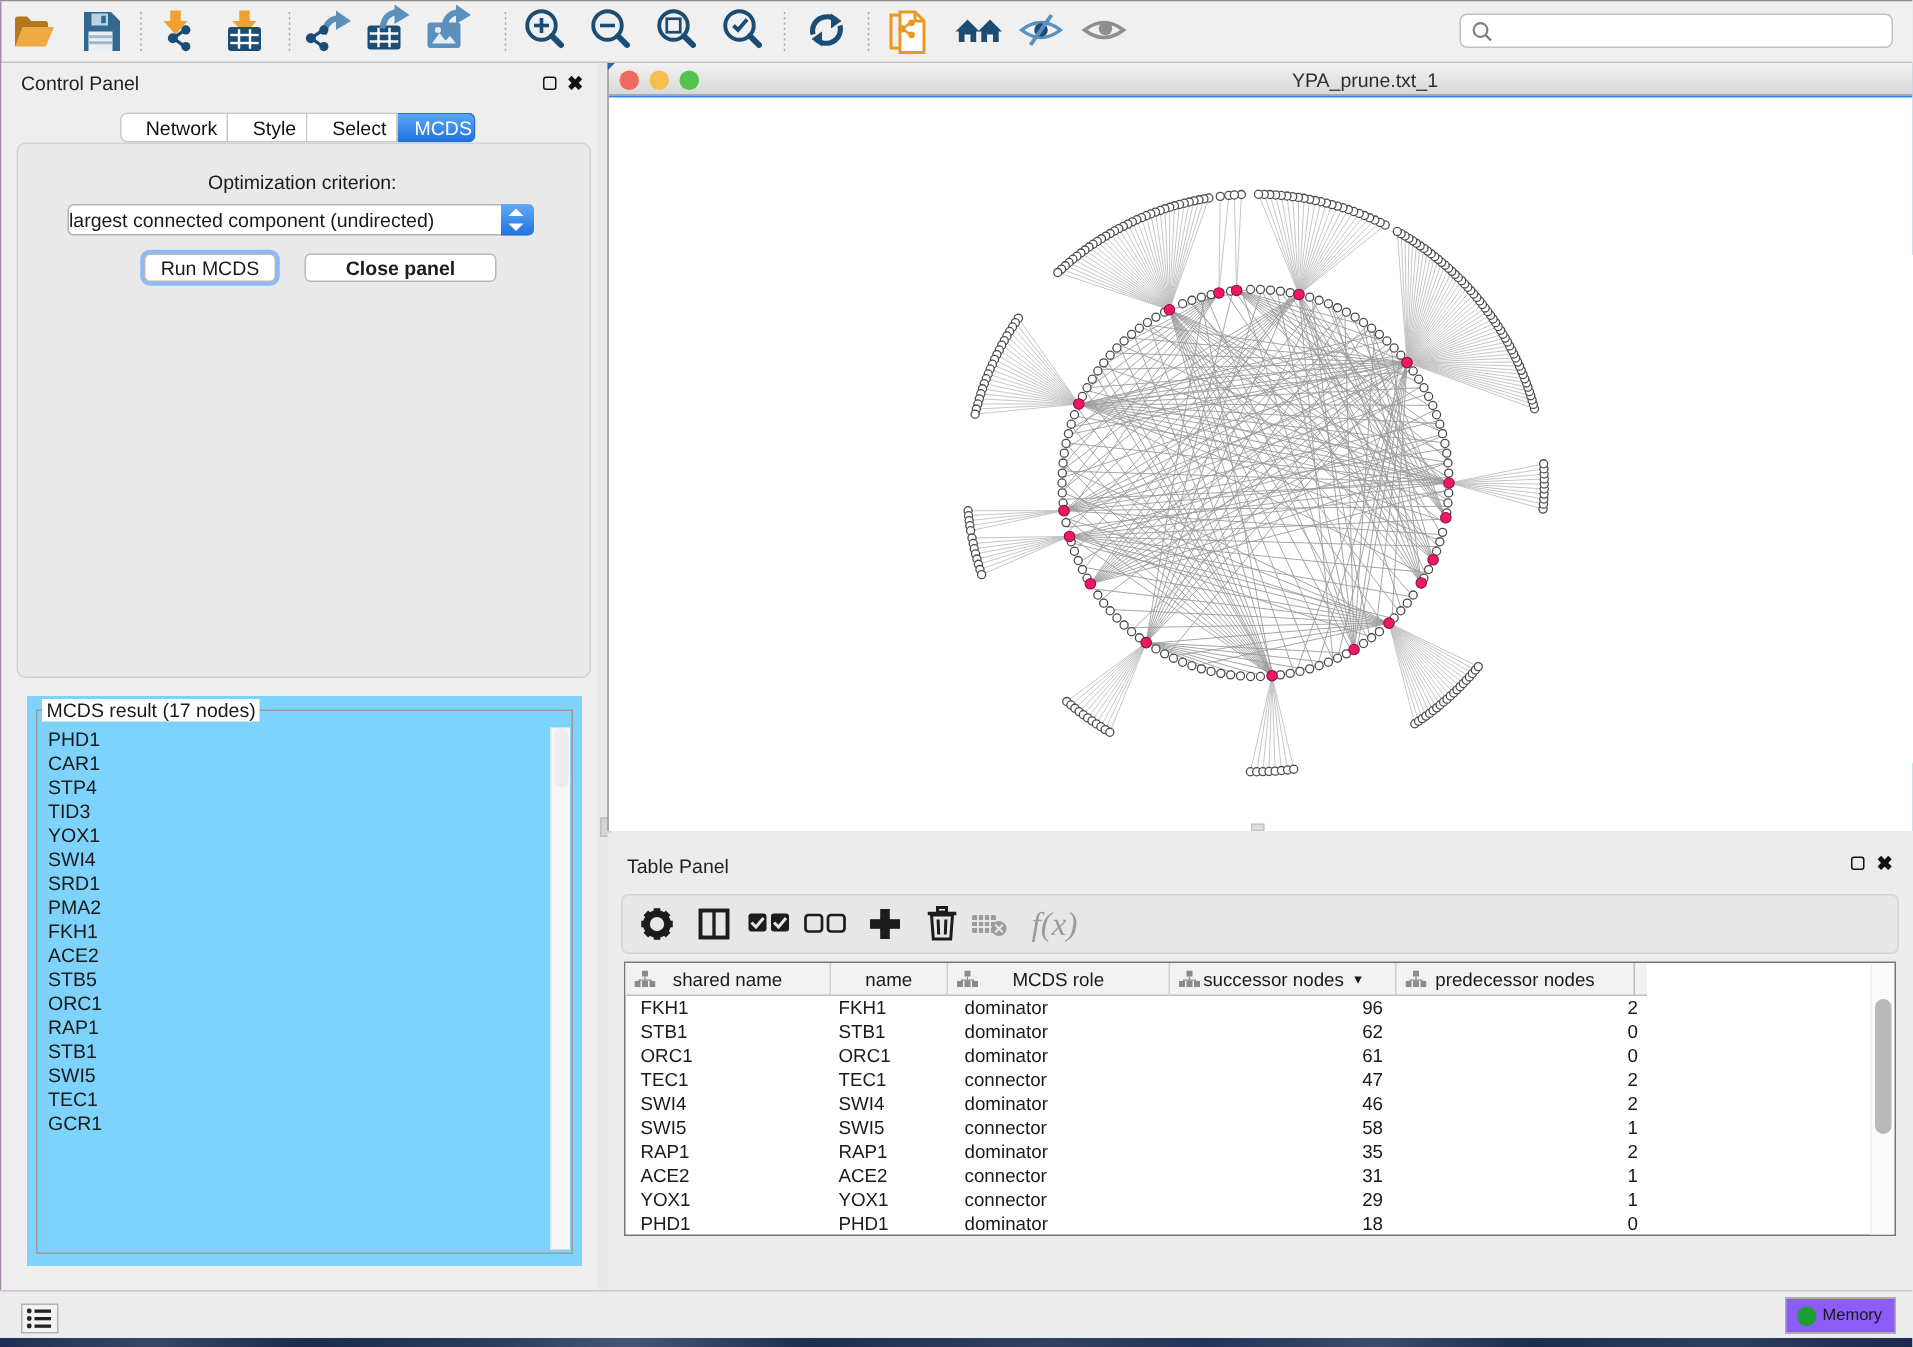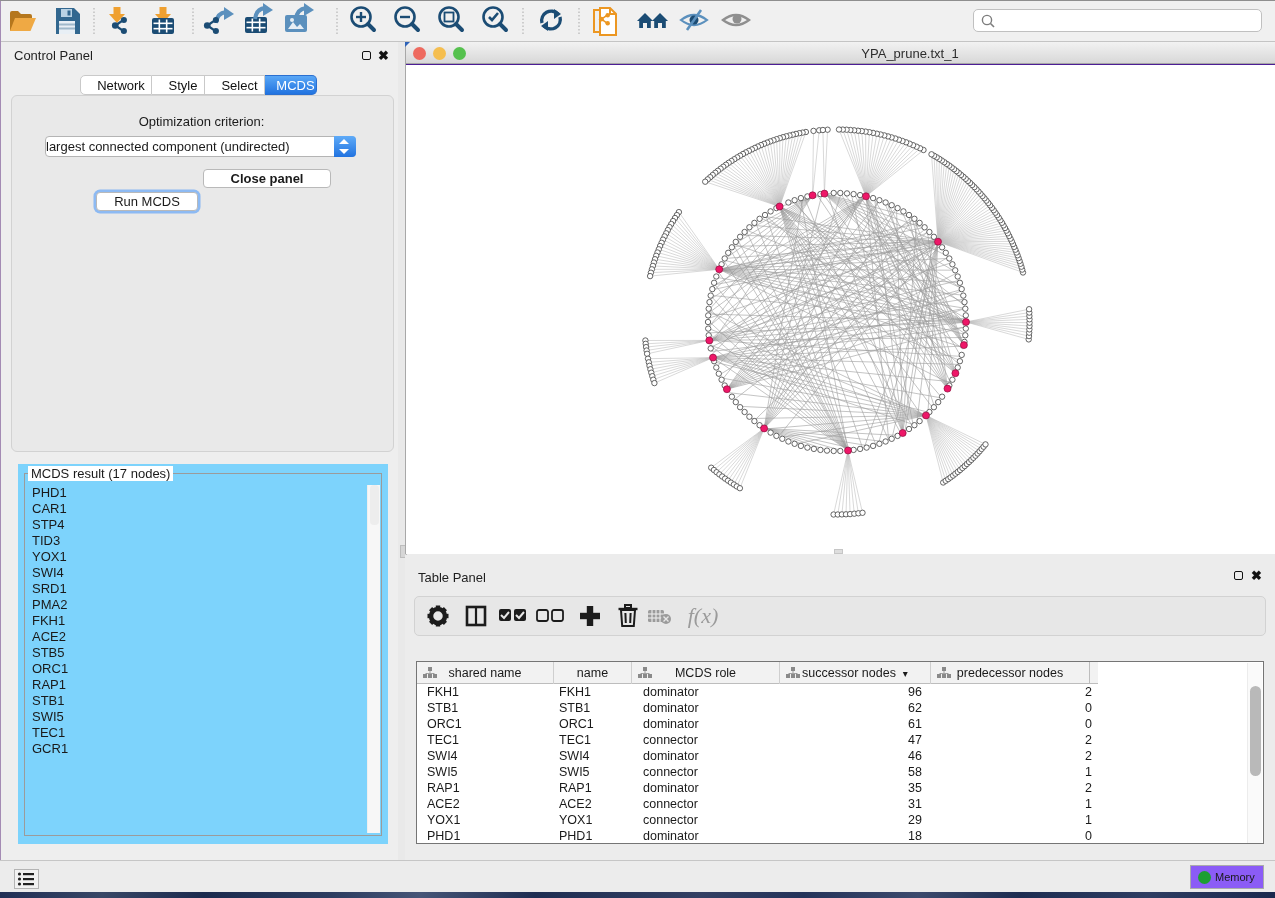--- a/index.html
+++ b/index.html
@@ -33,43 +33,43 @@
 .tab.active { background:linear-gradient(#59a7f6,#2173e0); color:#fff; border-color:#2a6fd0; }
 
 #optlabel { position:absolute; left:0; top:114px; width:403px; text-align:center; font-size:13px; }
 #cbox { position:absolute; left:45px; top:136px; width:311px; height:21px; background:#fff; border:1px solid #b4b4b4; border-radius:4px; font-size:13px; }
 #cbox .txt { position:absolute; left:0; right:22px; top:2px; text-align:left; }
 #cbox .step { position:absolute; right:-1px; top:-1px; width:22px; height:21px; background:linear-gradient(#5fabf8,#2173e0); border-radius:0 4px 4px 0; }
 .chev { position:absolute; left:5px; width:0; height:0; border-left:5px solid transparent; border-right:5px solid transparent; }
 .chev.up { top:3px; border-bottom:5px solid #fff; }
 .chev.dn { bottom:3px; border-top:5px solid #fff; }
 .btn { position:absolute; height:19px; background:#fff; border:1px solid #b9b9b9; border-radius:4px; font-size:13px; text-align:center; line-height:17px; }
-#btn-run { left:96px; top:169px; width:102px; box-shadow:0 0 0 2.5px rgba(110,170,246,.75);margin-top:23px; }
+#btn-run { left:96px; top:169px; width:88px; box-shadow:0 0 0 2.5px rgba(110,170,246,.75); }
 #btn-close { left:203px; top:169px; width:128px;font-weight:bold; }
 
 #mcard { position:absolute; left:18px; top:464px; width:370px; height:380px; background:#7dd3fc;padding-left:32px; }
 #mgroup { position:absolute; left:6px; top:9px; width:358px; height:363px; border:1px solid #9b9b9b; }
 #mlegend { position:absolute; left:3px; top:-8px; background:#fff; padding:0 3px; font-size:13px; white-space:nowrap; }
 #mlist { position:absolute; left:1px; top:11px; width:346px; font-size:13px; line-height:16px; padding-left:6px; }
 #mscroll { position:absolute; right:1px; top:11px; width:13px; height:348px; background:#f7f7f7; border-left:1px solid #efefef; }
 #mthumb { position:absolute; left:2px; top:0px; width:9px; height:40px; background:#ededed; border-radius:4px; }
 
-#netwin { left:405px; top:42px; width:870px; height:512px; background:#4c1d95; border-left:1px solid #a8a8a8; }
+#netwin { left:405px; top:42px; width:870px; height:512px; background:#3b82f6; border-left:1px solid #a8a8a8; }
 #nettitle { position:absolute; left:0; top:0; width:869px; height:22px; background:linear-gradient(#f2f2f2,#d8d8d8); border-bottom:1px solid #a6a6a6; }
 #nettitle .t { position:absolute; left:4px; width:1000px; text-align:center; top:4px; font-size:13px; color:#2d2d2d; }
 .tl { position:absolute; top:47px; width:13px; height:13px; border-radius:50%; }
 #netcanvas { position:absolute; left:0; top:23px; width:869px; height:489px; background:#fff; overflow:hidden; }
 #nethandle { left:834px; top:549px; width:9px; height:5px; background:#dedede; border:1px solid #c6c6c6; }
 
 #tpanel { left:405px; top:555px; width:870px; height:305px; background:#ececec; }
 #tp-title { position:absolute; left:13px; top:15px; }
 #tp-max { left:1234px; top:571px; }
 #tp-close { left:1251px; top:570px; }
 #tp-toolbar { position:absolute; left:9px; top:41px; width:852px; height:40px; background:#e7e7e7; border:1px solid #d2d2d2; border-radius:5px; }
-#ttable { position:absolute; left:11px; top:86px; width:848px; height:183px; background:#fff; border:1px solid #757575;margin-top:20px; }
+#ttable { position:absolute; left:11px; top:86px; width:848px; height:183px; background:#fff; border:1px solid #757575; }
 #thead { position:absolute; left:0; top:0; width:681px; height:22px; background:#f2f2f2; border-bottom:1px solid #bdbdbd; font-size:12.5px; display:flex; }
 .hcol { position:relative; height:22px; border-right:1px solid #cfcfcf; display:flex; align-items:center; justify-content:center; color:#1a1a1a; }
 .hicon { position:absolute; left:6px; top:5px; }
 .trow { position:absolute; left:0; width:830px; height:16px; font-size:12.5px; }
 .c1 { position:absolute; left:10px; }
 .c2 { position:absolute; left:142px; }
 .c3 { position:absolute; left:226px; }
 .c4 { position:absolute; width:100px; left:405px; text-align:right; }
 .c5 { position:absolute; width:100px; left:575px; text-align:right; }
 #tscroll { position:absolute; right:1px; top:1px; width:15px; height:180px; background:#fafafa; border-left:1px solid #ececec; }

